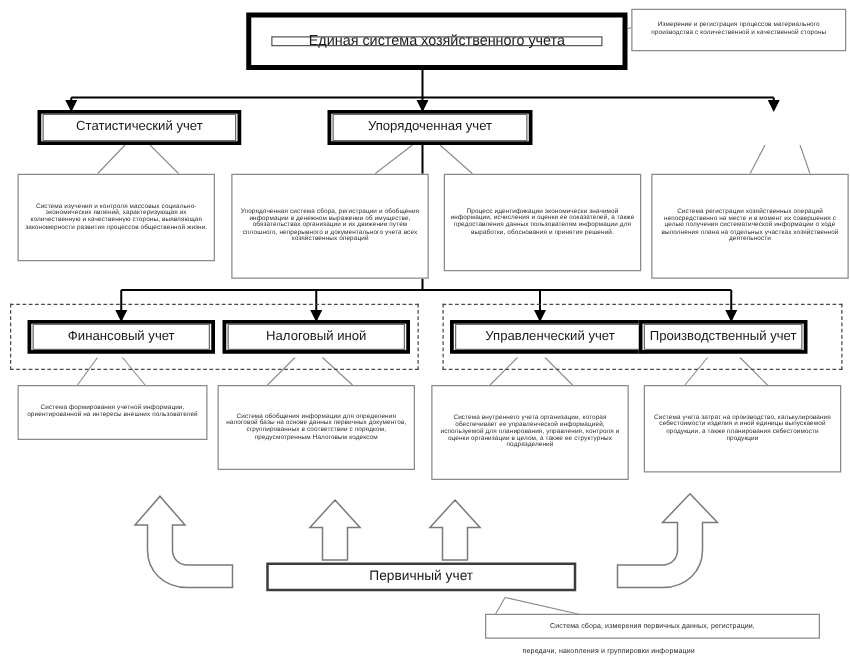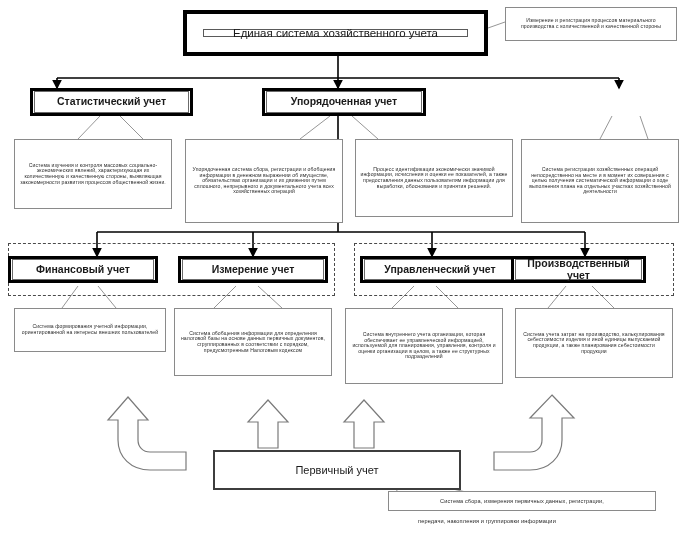--- a/index.html
+++ b/index.html
@@ -39,37 +39,38 @@
     display: block;
     width: 100%;
     line-height: 1.1;
   }
 
   
   .node.root {
     border: 4px solid #000;
     padding: 16px;
     font-size: 11.5px;
+    margin-left: 14px;
   }
   .node.root .inner {
     border: 1px solid #5a5a5a;
     width: 100%; height: 100%;
     display: flex; align-items: center; justify-content: center;
   }
 
   
   .node.main {
     border: 3px solid #000;
     padding: 1px;
     font-size: 10.5px;
   }
   .node.main .inner {
     border: 1px solid #6b6b6b;
     width: 100%; height: 100%;
-    display: flex; align-items: center; justify-content: center; font-weight: bold;
+    display: flex; align-items: center; justify-content: center;
   }
 
   
   .node.note {
     border: 1px solid #8a8a8a;
     font-size: 5.1px;
     line-height: 1.55;
     color: #2b2b2b;
     padding: 3px 4px;
     letter-spacing: .1px;
@@ -238,29 +239,29 @@
     <span class="node-label">Процесс идентификации экономически значимой информации, исчисления и оценки ее показателей, а также предоставления данных пользователям информации для выработки, обоснования и принятия решений.</span>
   </div>
 
   <div class="node note" style="left:521px; top:139px; width:158px; height:84px;">
     <span class="node-label">Система регистрации хозяйственных операций непосредственно на месте и в момент их совершения с целью получения систематической информации о ходе выполнения плана на отдельных участках хозяйственной деятельности</span>
   </div>
 
   <div class="group-box" style="left:8px; top:243px; width:327px; height:53px;"></div>
   <div class="group-box" style="left:354px; top:243px; width:320px; height:53px;"></div>
 
-  <div class="node main" style="left:8px; top:256px; width:150px; height:27px;">
+  <div class="node main" style="left:22px; top:256px; width:150px; height:27px;">
     <div class="inner">
       <span class="node-label">Финансовый учет</span>
     </div>
   </div>
 
   <div class="node main" style="left:178px; top:256px; width:150px; height:27px;">
     <div class="inner">
-      <span class="node-label">Измерение учет</span>
+      <span class="node-label">Налоговый иной</span>
     </div>
   </div>
 
   <div class="node main" style="left:360px; top:256px; width:160px; height:27px;">
     <div class="inner">
       <span class="node-label">Управленческий учет</span>
     </div>
   </div>
 
   <div class="node main" style="left:511px; top:256px; width:135px; height:27px;">
@@ -278,21 +279,21 @@
   </div>
 
   <div class="node note" style="left:345px; top:308px; width:158px; height:76px;">
     <span class="node-label">Система внутреннего учета организации, которая обеспечивает ее управленческой информацией, используемой для планирования, управления, контроля и оценки организации в целом, а также ее структурных подразделений</span>
   </div>
 
   <div class="node note" style="left:515px; top:308px; width:158px; height:70px;">
     <span class="node-label">Система учета затрат на производство, калькулирования себестоимости изделия и иной единицы выпускаемой продукции, а также планирования себестоимости продукции</span>
   </div>
 
-  <div class="node plain" style="left:213px; top:450px; width:248px; height:40px;">
+  <div class="node plain" style="left:213px; top:450px; width:248px; height:23px;">
     <span class="node-label">Первичный учет</span>
   </div>
 
   <div class="node note" style="left:388px; top:491px; width:268px; height:20px; font-size:5.6px;">
     <span class="node-label">Система сбора, измерения первичных данных,  регистрации,</span>
   </div>
 
   <div class="free-caption" style="left:418px; top:518px;">передачи, накопления и  группировки информации</div>
 
 </div>

